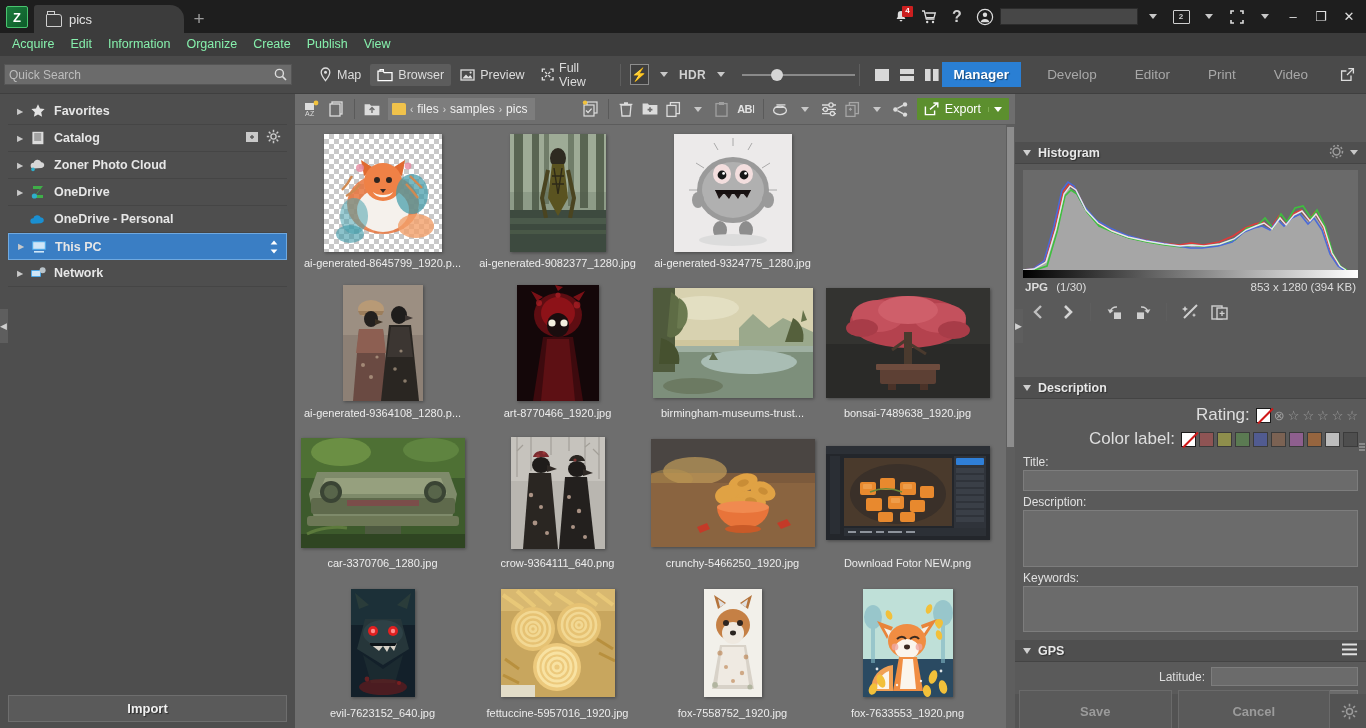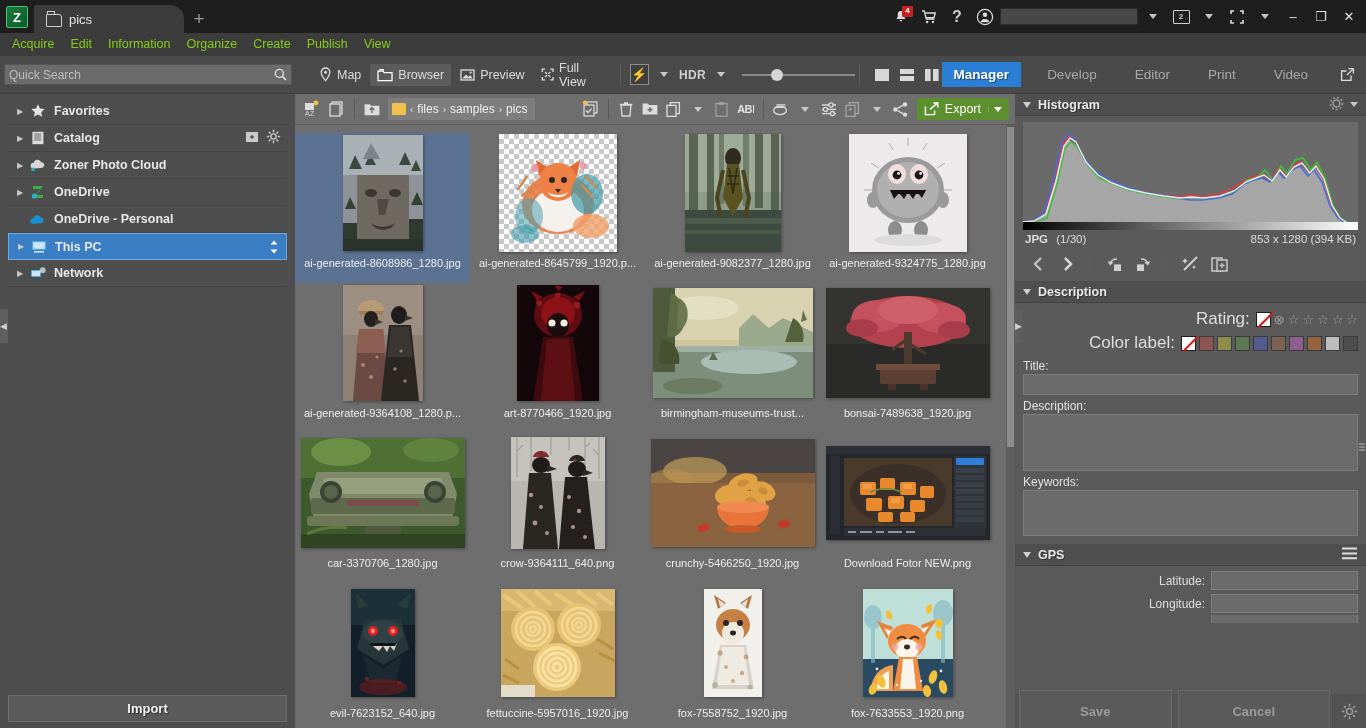--- a/index.html
+++ b/index.html
@@ -71,21 +71,21 @@
     border-radius: 1px; display:flex;align-items:center;justify-content:center;
     font-size: 8px; color:#cfcfcf; font-weight:bold; }
   .win-btn { width: 26px; height: 28px; display: flex; align-items: center;
     justify-content: center; color: #e0e0e0; font-size: 13px; flex:none; }
   
   #menubar {
     position: absolute; left: 0; top: 33px; width: 1366px; height: 23px;
     background: #3c3c3c; display: flex; align-items: center; padding-left: 4px;
   }
   .menu-item { padding: 0 8px; height: 23px; line-height: 23px;
-    font-size: 12.5px; color: #84cc16; }
+    font-size: 12.5px; color: #86efac; }
   
   #toolbar {
     position: absolute; left: 0; top: 56px; width: 1366px; height: 37px;
     background: #4a4a4a; display: flex; align-items: center;
   }
   #quicksearch {
     width: 288px; height: 21px; margin-left: 4px; background: #6b6b6b;
     border: 1px solid #555; display: flex; align-items: center;
     padding: 0 4px; color: #bdbdbd; font-size: 12px; flex: none;
   }
@@ -173,21 +173,21 @@
   }
   #grid-scroll { position: absolute; right: 0; top: 31px;
     width: 9px; height: 604px; background: #5e5e5e; }
   #grid-thumb { position: absolute; left: 1px; top: 2px; width: 7px;
     height: 320px; background: #8d8d8d; }
   
   #right { position: absolute; left: 1015px; top: 93px; width: 351px;
     height: 635px; background: #5a5a5a; border-top: 1px solid #3f3f3f; }
   .panel-head { height: 22px; background: #4f4f4f; display: flex;
     align-items: center; padding: 0 8px; gap: 7px;
-    border-bottom: 1px solid #444; }
+    border-bottom: 1px solid #444; margin-top: 48px; }
   .panel-title { font-size: 12.5px; font-weight: bold; color: #e8e8e8;
     text-shadow: 1px 1px 1px rgba(0,0,0,.4); }
   .tri { width:0;height:0;border-left:4.5px solid transparent;
     border-right:4.5px solid transparent;border-top:6px solid #cfcfcf; }
   #histogram { margin: 6px 8px 0 8px; height: 108px; background: #6a6a6a;
     position: relative; overflow: hidden; }
   #hist-grad { position:absolute;left:0;bottom:0;width:100%;height:8px;
     background: linear-gradient(to right,#000,#fff); }
   #hist-info { display: flex; justify-content: space-between; padding: 3px 10px 0 10px;
     font-size: 11.5px; color: #dcdcdc; }
@@ -611,39 +611,20 @@
       <span>Export</span>
       <span id="export-caret">
           <span class="caret-d" style="border-top-color:#fff"></span>
         </span>
     </div>
   </div>
 
   <div id="grid">
 
     <div class="grid-row">
-      <div class="cell selected">
-        <div class="thumb-box">
-          <svg class="thumb" width="80" height="116" viewBox="0 0 80 116">
-            <rect width="80" height="116" fill="#8e9399"></rect>
-            <path d="M0 0h80v40H0z" fill="#a9b0b6"></path>
-            <path d="M6 34l6-14 7 14zM22 30l5-11 6 11zM56 30l6-13 6 13zM68 36l5-11 5 11z" fill="#3b4a3e"></path>
-            <path d="M20 24l8-16 9 16z" fill="#7b8388"></path>
-            <path d="M14 40h52v70H14z" fill="#6e6a62"></path>
-            <ellipse cx="28" cy="58" rx="6" ry="4" fill="#3a3631"></ellipse>
-            <ellipse cx="52" cy="58" rx="6" ry="4" fill="#3a3631"></ellipse>
-            <path d="M34 64h12l-4 16h-6z" fill="#4e4a44"></path>
-            <path d="M28 88c6 5 18 5 24 0-4 9-20 9-24 0z" fill="#3a3631"></path>
-            <path d="M0 88h14v28H0zM66 84h14v32H66z" fill="#2f3a31"></path>
-            <path d="M2 74l5-12 6 12zM68 70l6-13 6 13z" fill="#354231"></path>
-            <rect y="104" width="80" height="12" fill="#2b342c"></rect>
-          </svg>
-        </div>
-        <div class="cap">ai-generated-8608986_1280.jpg</div>
-      </div>
       <div class="cell">
         <div class="thumb-box">
           <div class="thumb checker" style="width:118px;height:118px;position:relative;">
             <svg width="118" height="118" viewBox="0 0 118 118">
               <ellipse cx="59" cy="70" rx="36" ry="30" fill="#e8743c" opacity=".85"></ellipse>
               <ellipse cx="59" cy="76" rx="26" ry="22" fill="#f5f1ec"></ellipse>
               <path d="M40 42l-3-16 14 9zM78 42l3-16-14 9z" fill="#e06a30"></path>
               <circle cx="59" cy="48" r="19" fill="#ef8146"></circle>
               <path d="M50 46a3 3 0 116 0 3 3 0 01-6 0zM62 46a3 3 0 116 0 3 3 0 01-6 0z" fill="#2e2520"></path>
               <path d="M56 55h6l-3 4z" fill="#3a2a24"></path>

